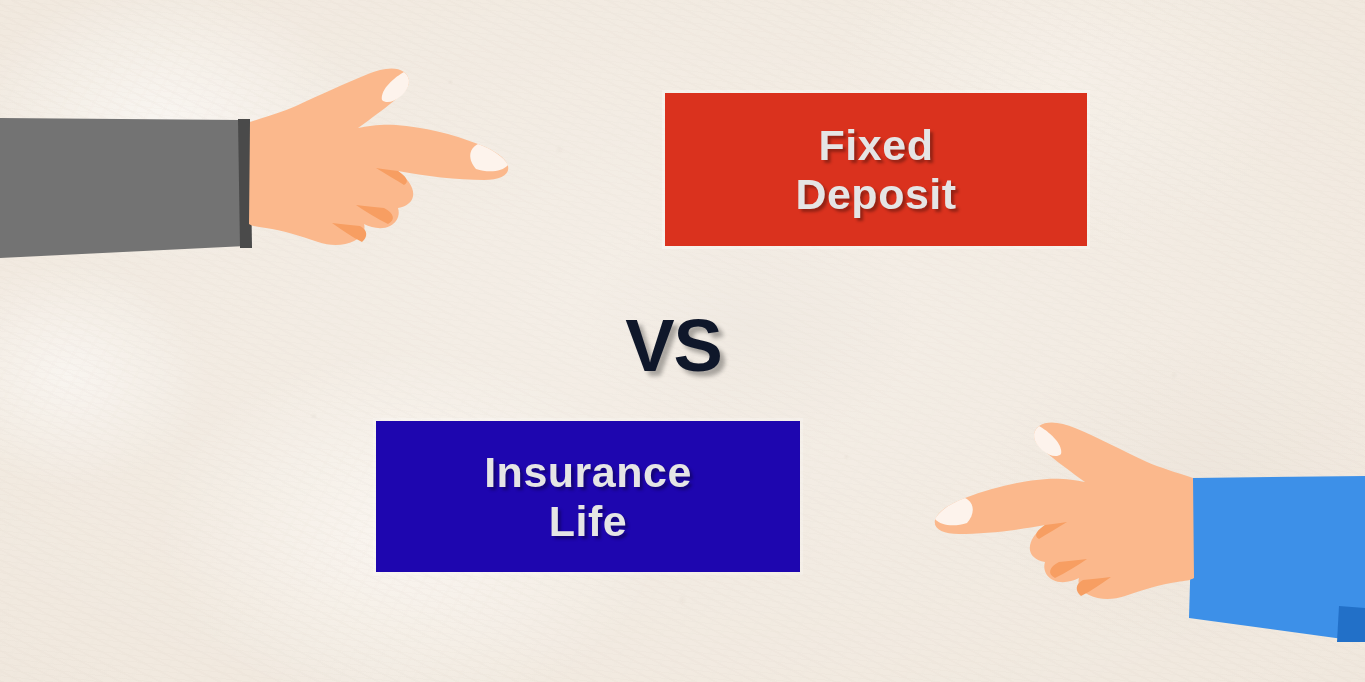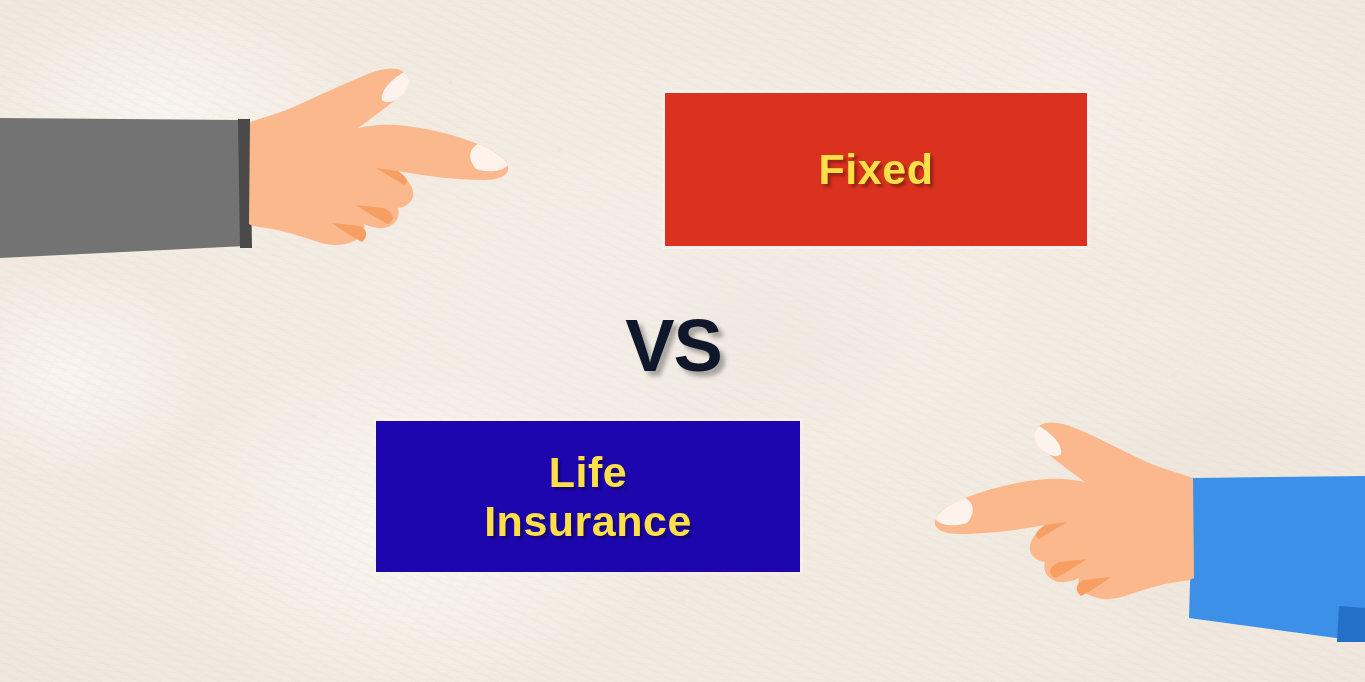--- a/index.html
+++ b/index.html
@@ -62,21 +62,21 @@
     background: radial-gradient(ellipse 120% 120% at 50% 45%, rgba(255,255,255,0.25) 0%, rgba(255,255,255,0) 55%, rgba(206,195,181,0.22) 100%);
   }
 
   
   .label-box {
     position: absolute;
     display: flex;
     align-items: center;
     justify-content: center;
     text-align: center;
-    color: #fde047;
+    color: #e5e5e5;
     font-weight: bold;
     letter-spacing: 0.5px;
     line-height: 1.12;
     text-shadow: 3px 3px 3px rgba(0,0,0,0.32);
   }
   #box-fixed-deposit {
     left: 665px;
     top: 93px;
     width: 422px;
     height: 153px;
@@ -196,27 +196,28 @@
 
       <path d="M400,118 C414,123 426,131 430,139 C424,146 410,147 398,143 C390,134 390,123 400,118 Z" fill="#fdf3ec"></path>
 
       <path d="M326,46 C334,52 332,62 323,70 C316,76 308,78 304,74 C302,66 312,54 326,46 Z" fill="#fdf3ec"></path>
     </g>
   </svg>
 
   <div class="label-box" id="box-fixed-deposit">
     <div>
       <span class="label-text">Fixed</span>
+      <span class="label-text">Deposit</span>
     </div>
   </div>
 
   <div id="vs-text">
     <span>VS</span>
   </div>
 
   <div class="label-box" id="box-life-insurance">
     <div>
+      <span class="label-text">Insurance</span>
       <span class="label-text">Life</span>
-      <span class="label-text">Insurance</span>
     </div>
   </div>
 
 </div>
 
 </body></html>

